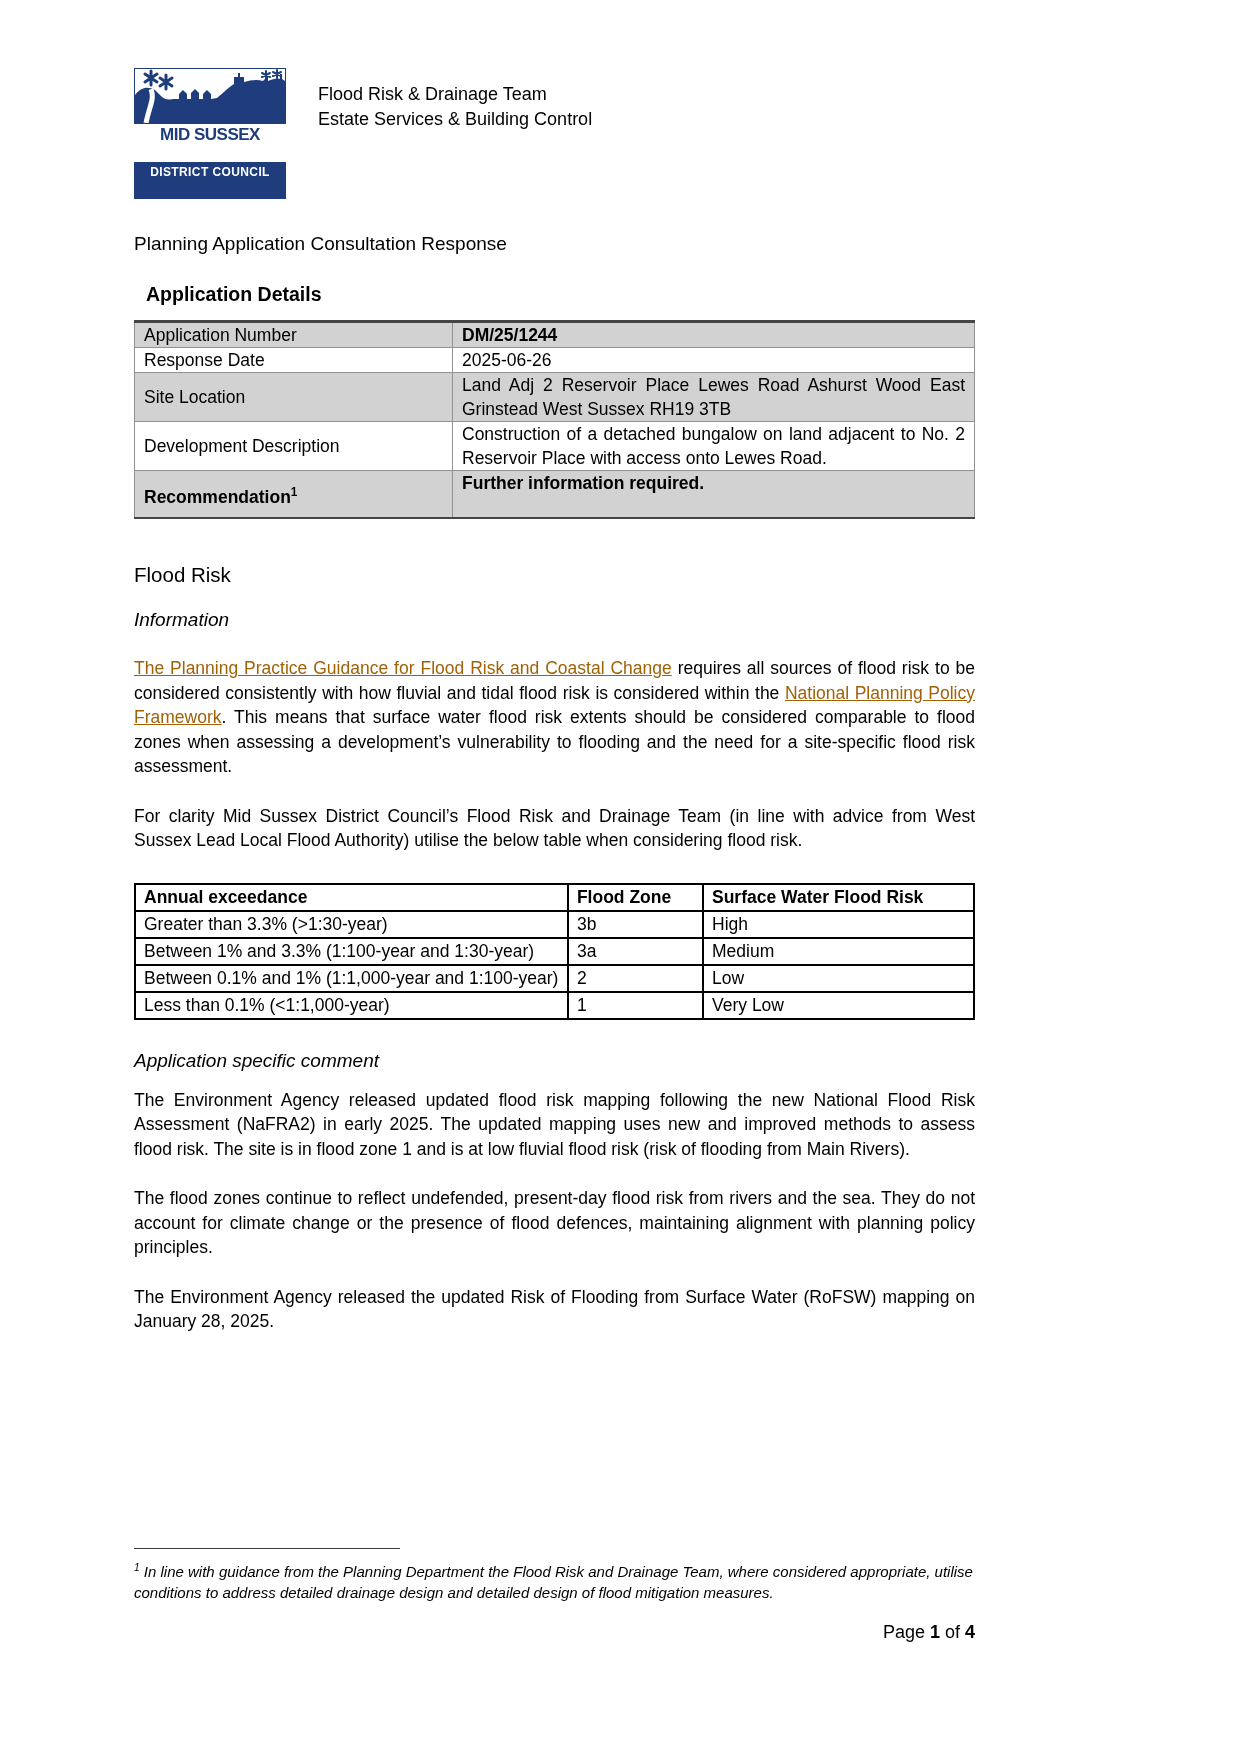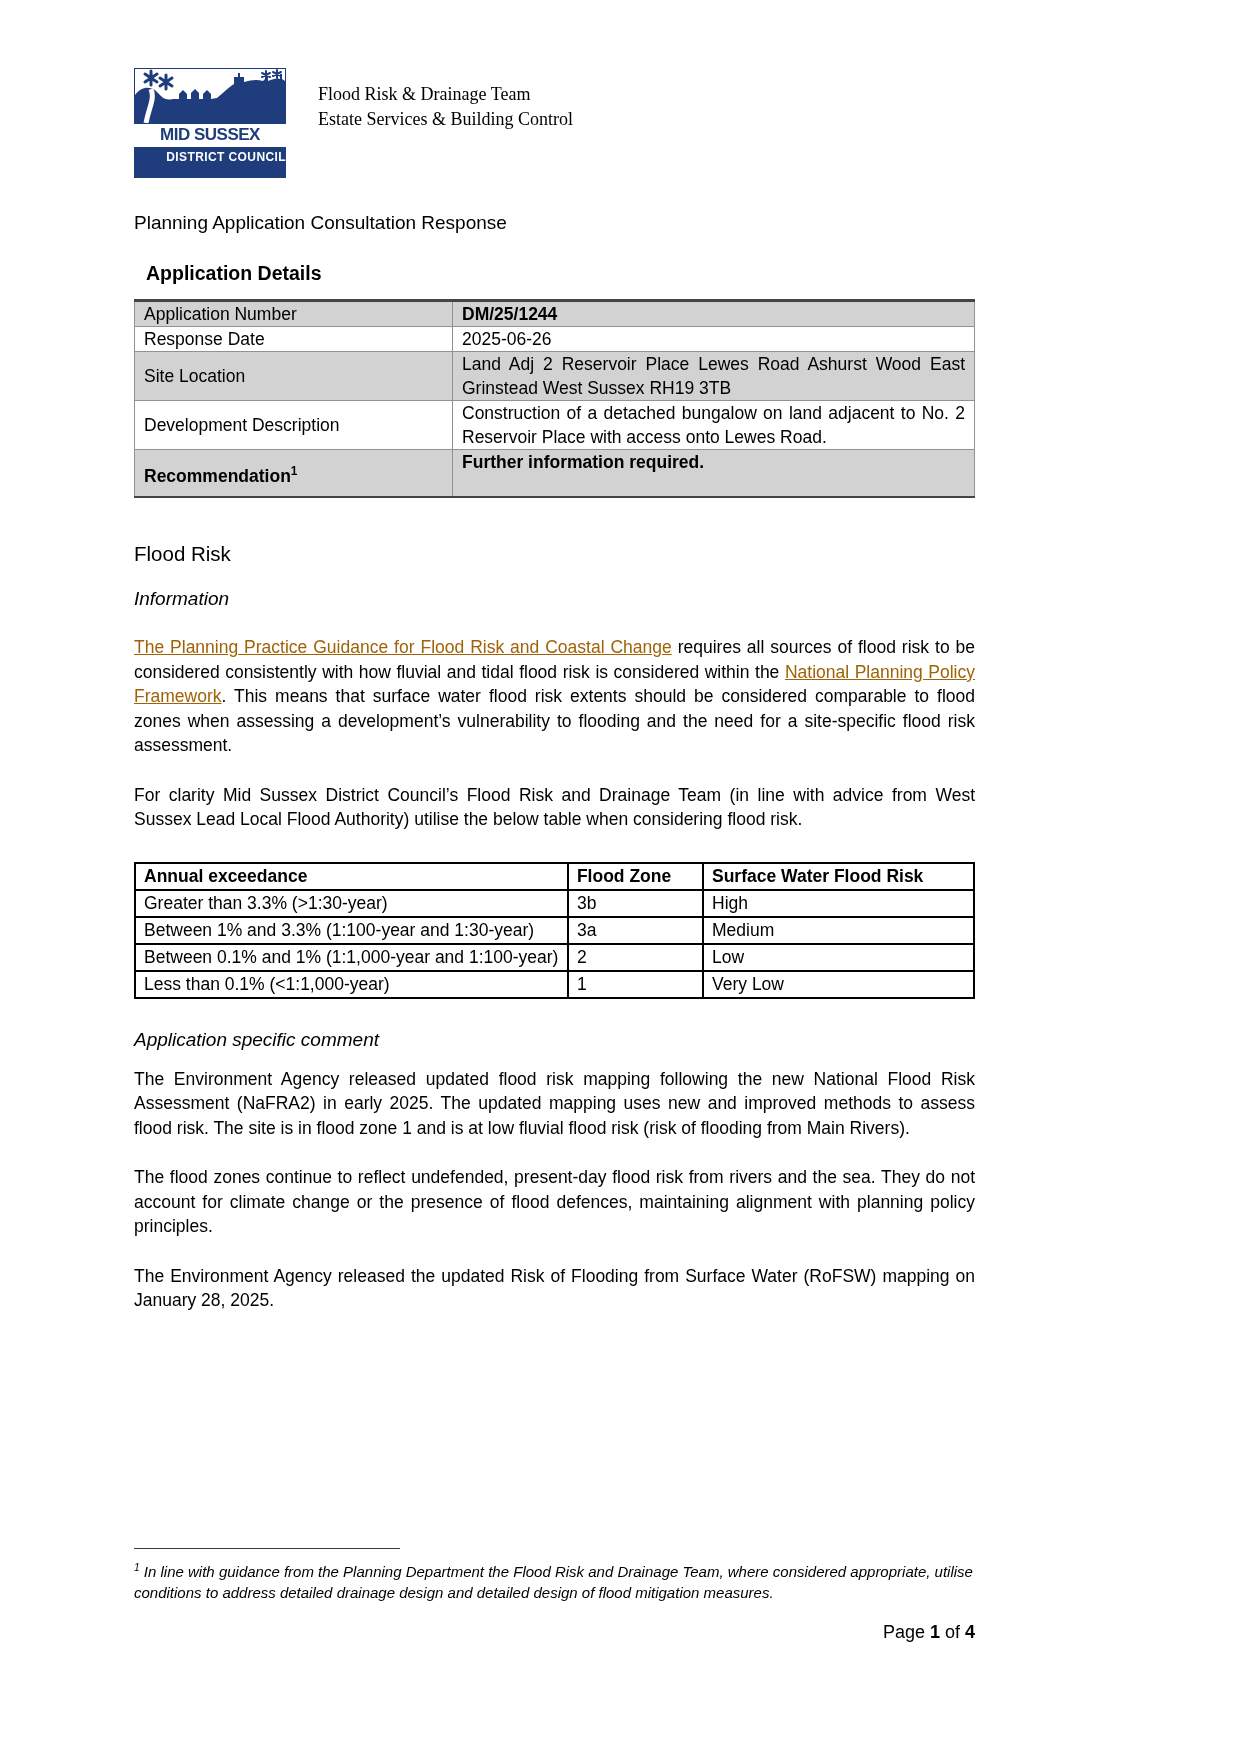--- a/index.html
+++ b/index.html
@@ -5,22 +5,22 @@
   * { box-sizing: border-box; }
   body { margin: 0; background: #ffffff; font-family: "Liberation Sans", sans-serif; color: #000; }
   .page { position: relative; width: 1241px; height: 1754px; background: #fff; overflow: hidden; }
   .content { padding: 68px 266px 0 134px; }
 
   
   .header-row { display: flex; gap: 32px; }
   .logo { width: 152px; flex: none; }
   .logo-art { display: block; width: 152px; height: 56px; border: 1px solid #1f3d7c; background: #fff; }
   .logo-name { color: #1f3d7c; font-weight: bold; font-size: 17px; letter-spacing: -0.5px; line-height: 1.05; margin-top: 2px; text-align: center; white-space: nowrap; }
-  .logo-bar { background: #1f3d7c; color: #fff; font-weight: bold; font-size: 12px; text-align: right; letter-spacing: 0.4px; padding: 3px 0 14px 0; margin-top: 3px; white-space: nowrap; }
-  .dept { margin-top: 14px; font-size: 18px; line-height: 25px; font-family: Liberation Serif, serif; }
+  .logo-bar { background: #1f3d7c; color: #fff; font-weight: bold; font-size: 12px; text-align: center; letter-spacing: 0.4px; padding: 3px 0 20px 0; margin-top: 18px; white-space: nowrap; }
+  .dept { margin-top: 14px; font-size: 18px; line-height: 25px; }
 
   
   .doc-title { font-size: 19px; margin-top: 34px; }
   .h-app-details { margin: 28px 0 0 12px; font-size: 19.5px; font-weight: bold; }
   .h-flood-risk { font-size: 20.5px; margin-top: 44px; }
   .h-italic { font-style: italic; font-size: 19px; margin-top: 22px; }
 
   
   p.body-text { font-size: 17.5px; line-height: 24.5px; text-align: justify; margin: 25px 0 0 0; }
   .doclink { color: #a16207; text-decoration: underline; cursor: pointer; }

